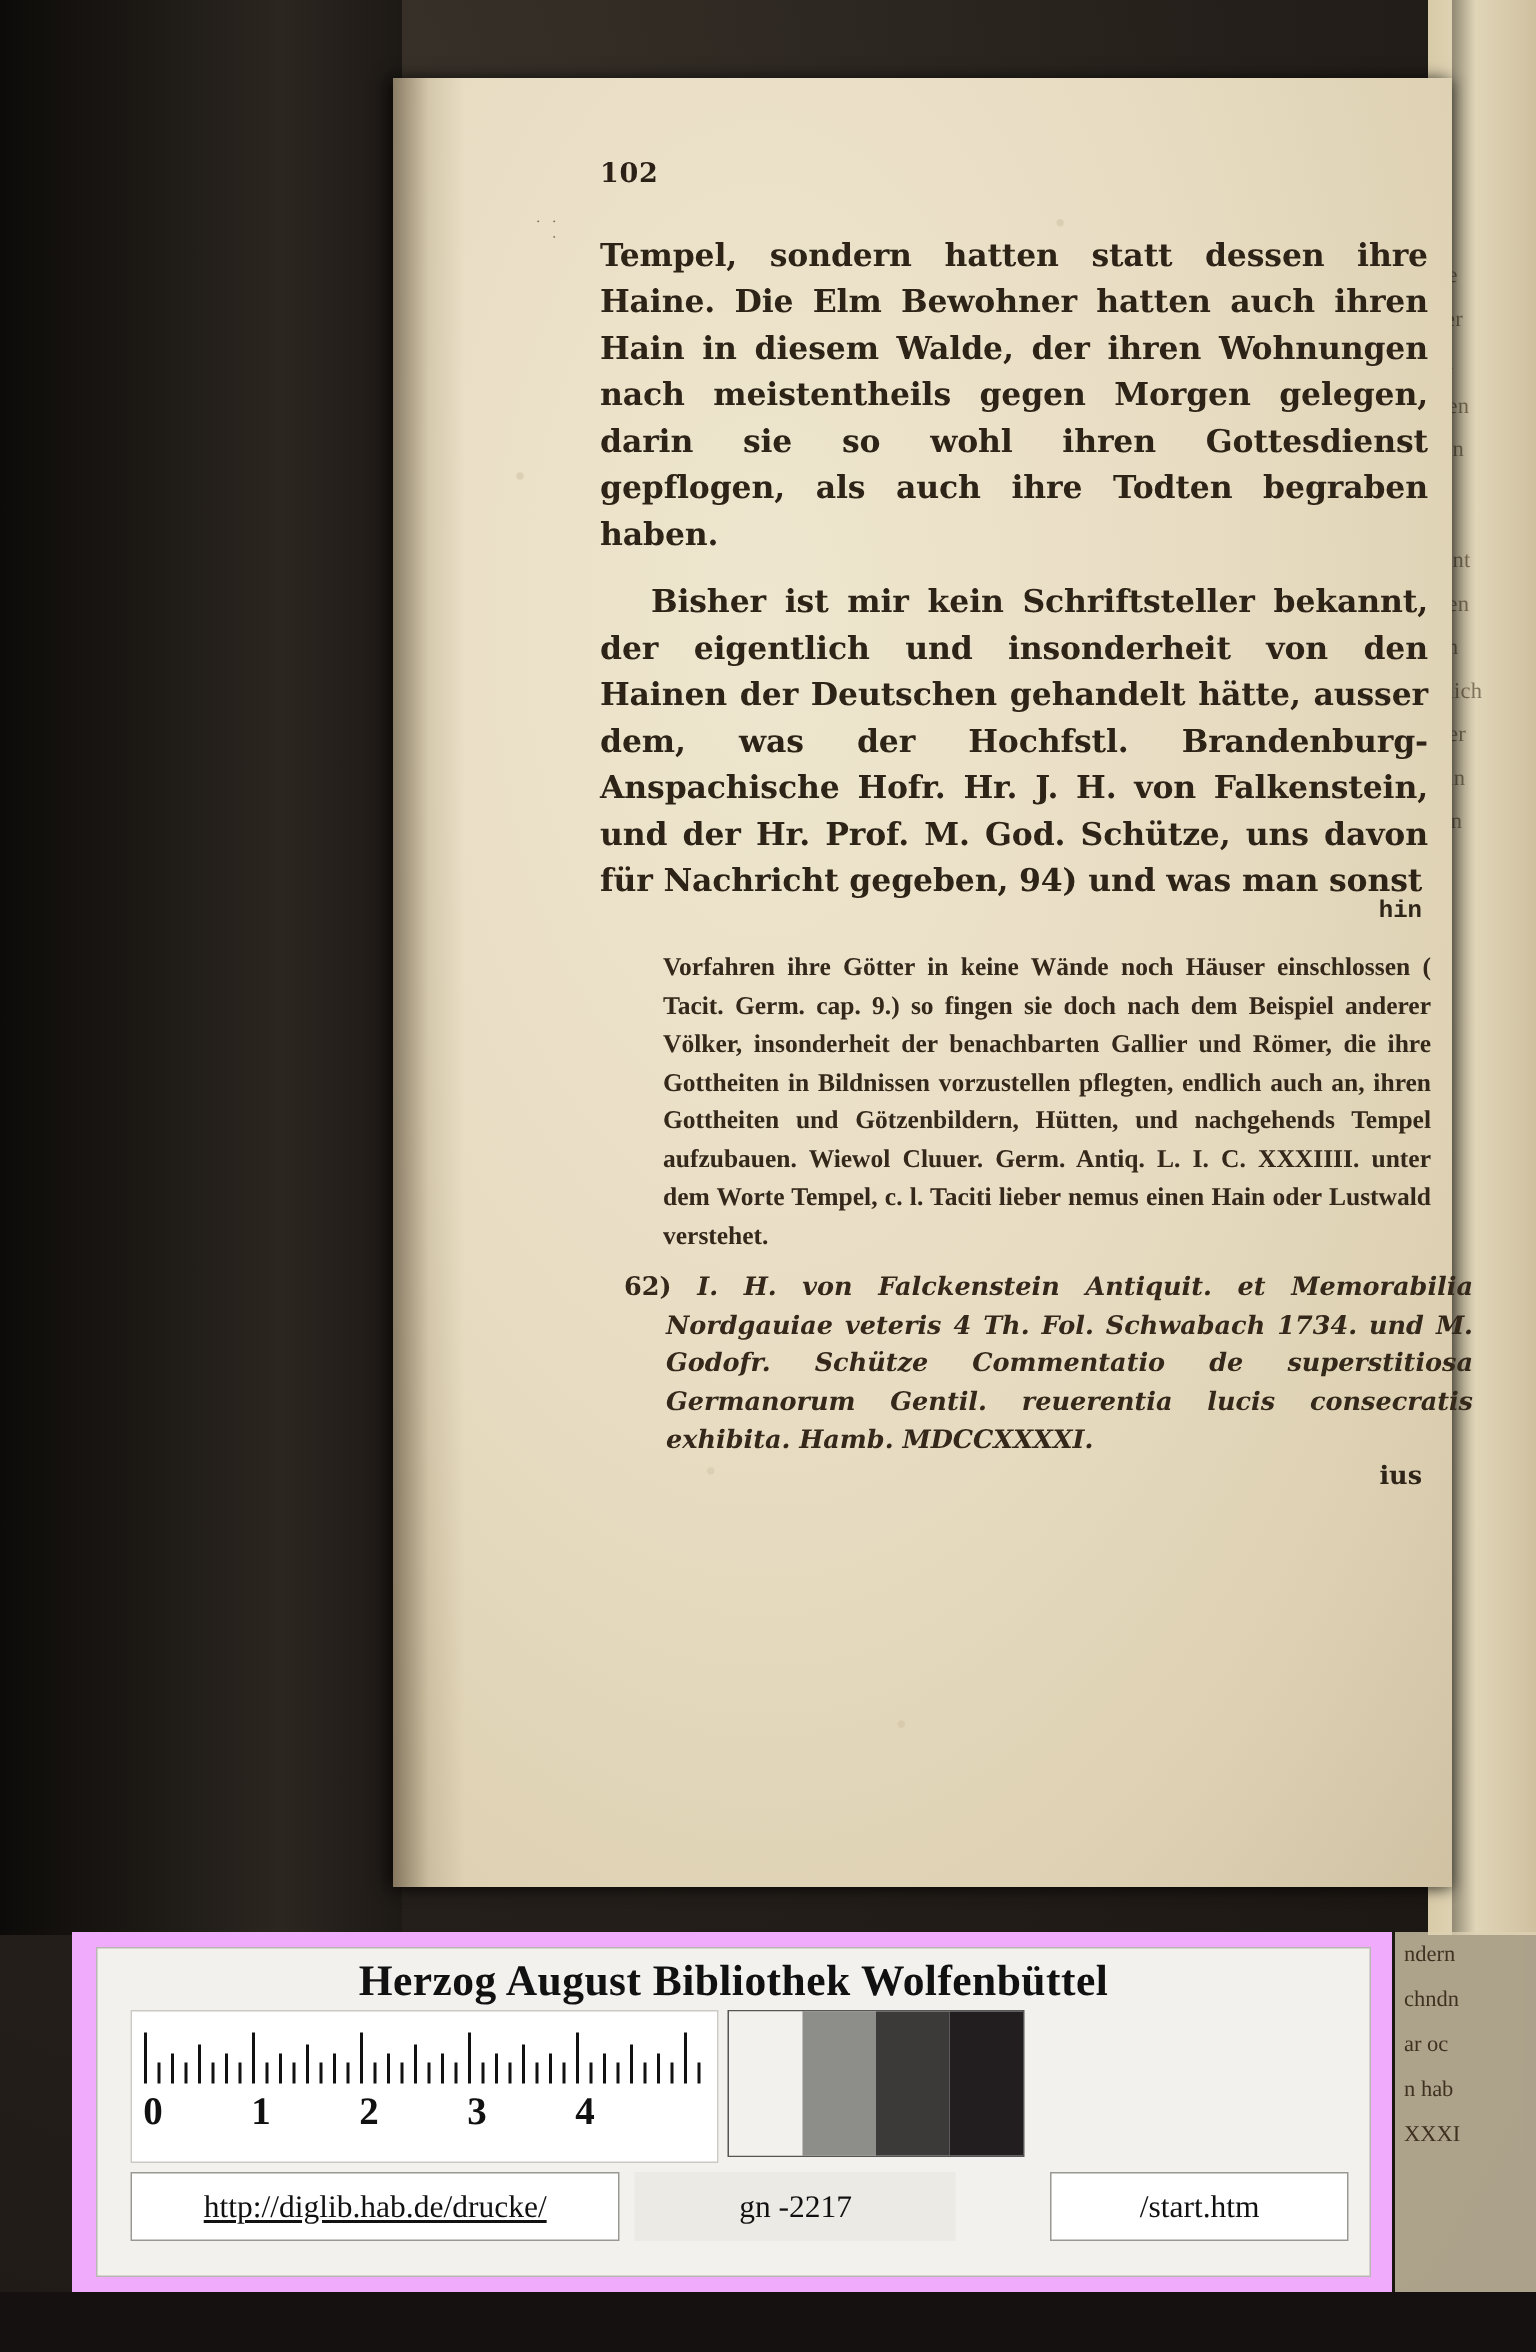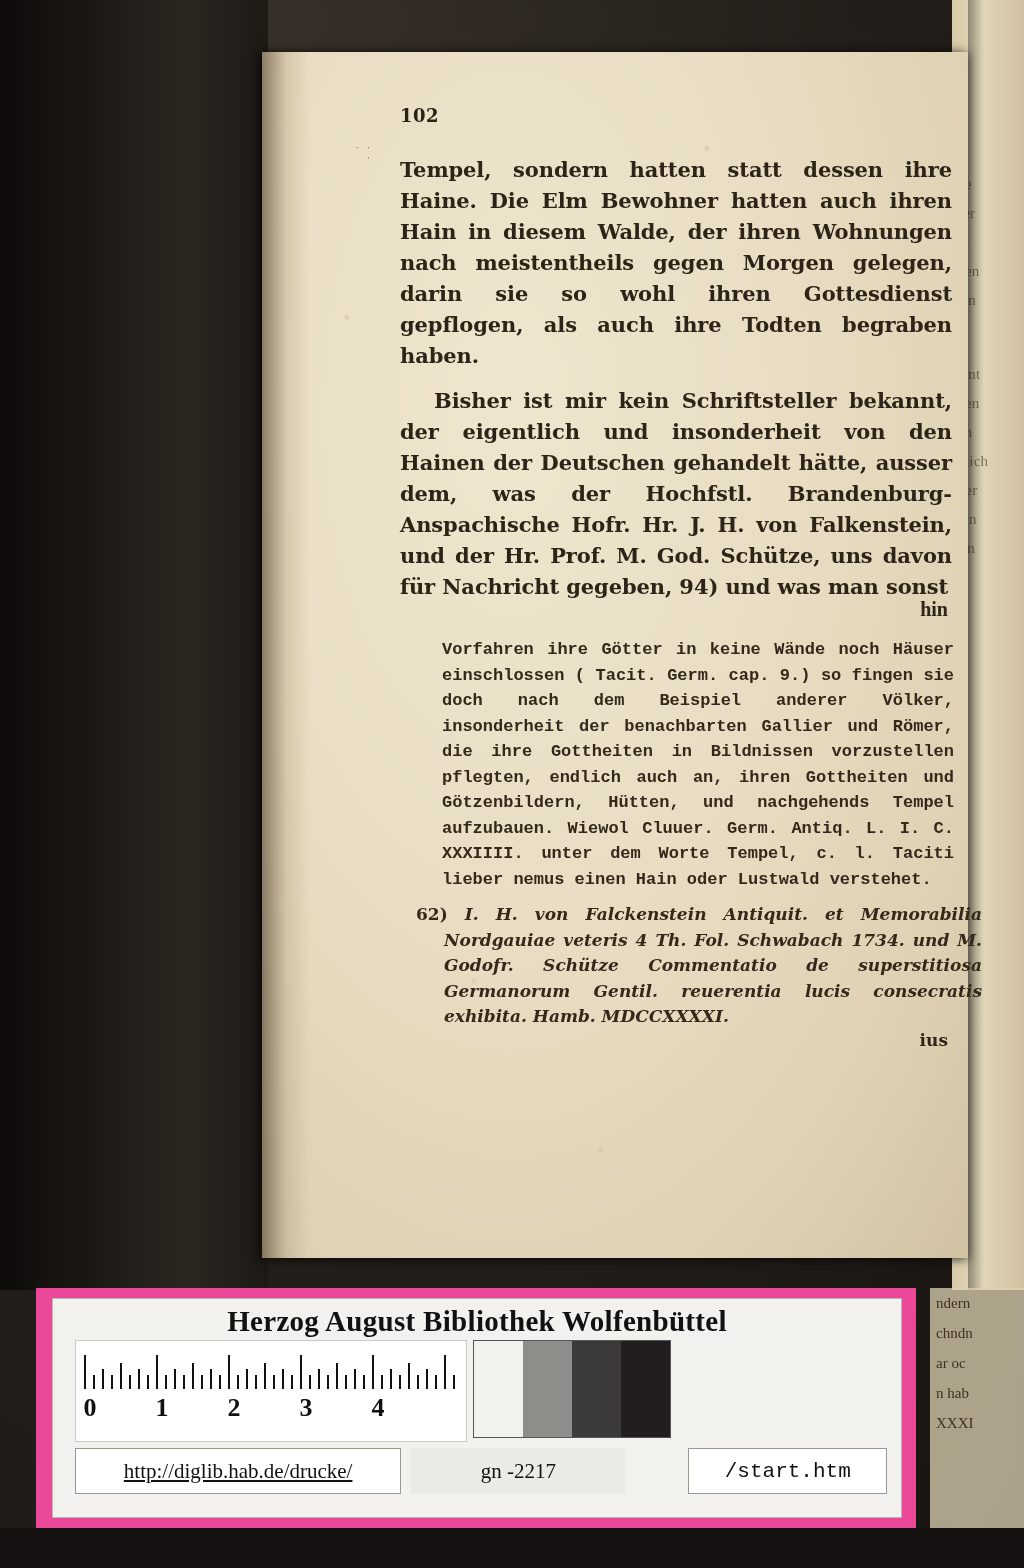--- a/index.html
+++ b/index.html
@@ -110,35 +110,35 @@
     font-weight: 700;
     font-size: 21px;
     line-height: 31px;
     text-align: justify;
     letter-spacing: -0.1px;
     color: #2d2317;
   }
   .para-gap { height: 14px; }
   .catchword {
     text-align: right;
-    font-family: Liberation Serif, serif;
-    font-weight: 700;
-    font-size: 20px;
+    font-family: Liberation Mono, monospace;
+    font-weight: 700;
+    font-size: 16px;
     margin-top: -4px;
     padding-right: 4px;
   }
   .rule {
     width: 100%;
     height: 0;
     margin: 16px 0 14px 0;
   }
   .notes {
     margin-left: 42px;
     width: 512px;
-    font-family: Liberation Mono, monospace;
+    font-family: Liberation Serif, serif;
     font-size: 17px;
     line-height: 25.5px;
     text-align: justify;
     color: #33281a;
     font-weight: 600;
   }
   .note2 {
     margin-top: 10px;
     margin-left: 16px;
     width: 538px;
@@ -156,25 +156,25 @@
   .catchword2 {
     text-align: right;
     font-family: "DejaVu Serif", serif;
     font-size: 17px;
     font-weight: 600;
     padding-right: 4px;
   }
   
   .target {
     position: absolute;
-    left: 36px;
+    left: 48px;
     top: 1288px;
     width: 880px;
     height: 240px;
-    background: #ec4899;
+    background: #f0abfc;
     padding: 0;
   }
   .target-inner{
     position:absolute; left:16px; top:10px; width:848px; height:218px;
     background:#f2f1ee;
     border:1px solid #b9b7b2;
   }
   .lib-name {
     text-align: center;
     font-family: "Liberation Serif", serif;
@@ -258,21 +258,21 @@
     border: 1px solid #9a9892;
     display: flex;
     align-items: center;
     justify-content: center;
     font-family: "Liberation Serif", serif;
     font-size: 21px;
     color: #111;
   }
   .foot-url { width: 330px; text-decoration: underline; }
   .foot-sig { width: 218px; background: #eceae5; border: none; }
-  .foot-start { width: 200px; margin-left: 53px; font-family: Liberation Mono, monospace; }
+  .foot-start { width: 200px; margin-left: 53px; }
   .target-side {
     position: absolute;
     left: 930px;
     top: 1288px;
     width: 94px;
     height: 240px;
     background: #ded2b4;
     overflow: hidden;
     color: #4a3a24;
     font-family: "Liberation Serif", serif;

